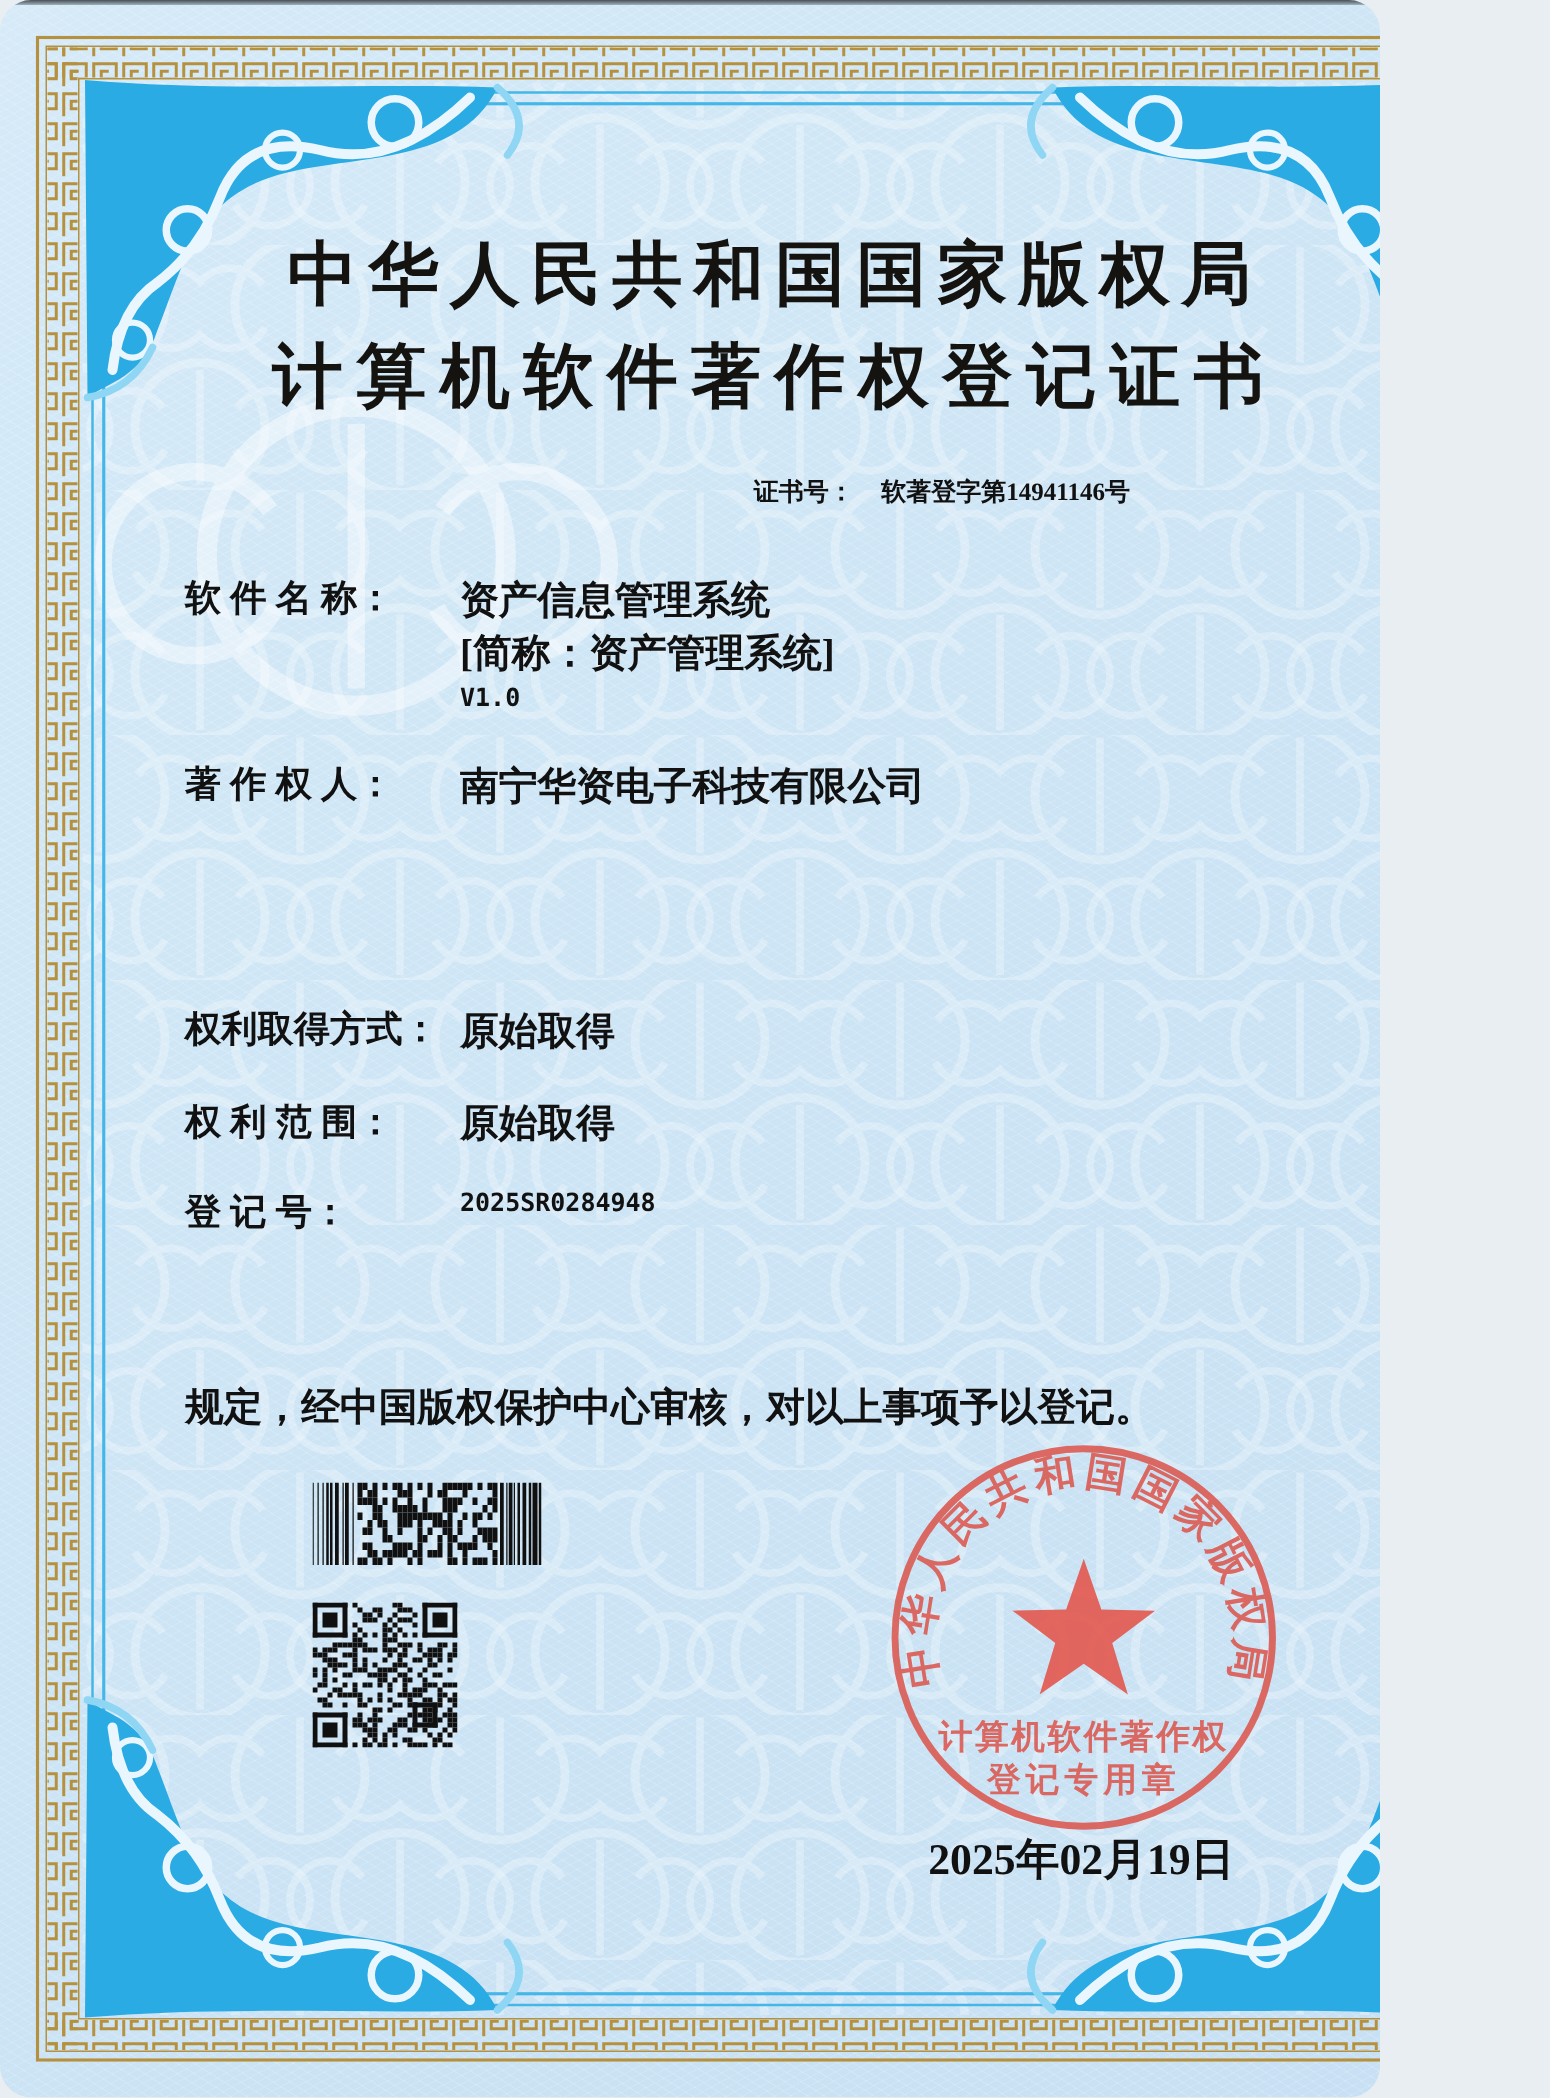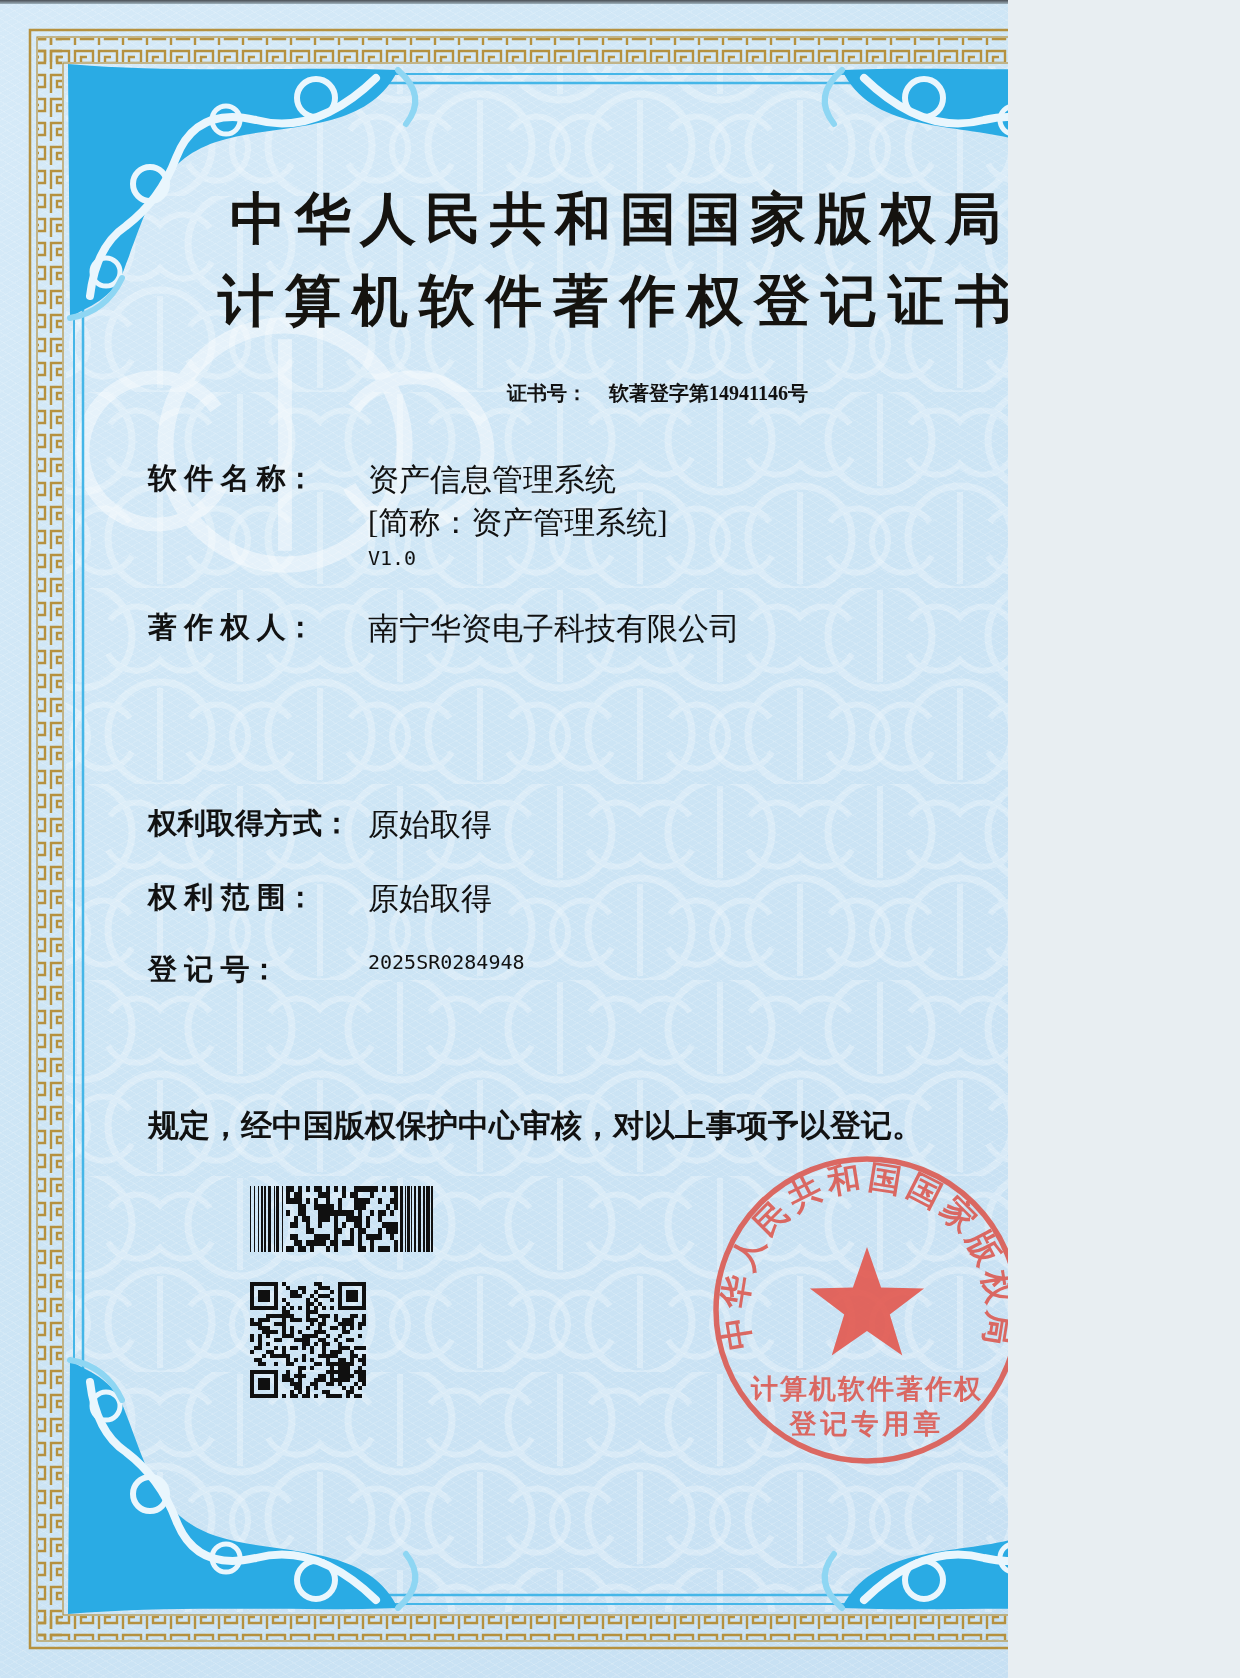--- a/index.html
+++ b/index.html
@@ -1,40 +1,41 @@
 <!DOCTYPE html>
 <html><head>
 <meta charset="utf-8">
 <style>
   html,body{margin:0;padding:0;background:#e8eef2;}
   .page{
-    position:relative;width:1008px;height:1678px;overflow:hidden;
+    position:relative;width:1104px;height:1678px;overflow:hidden;
     background:linear-gradient(135deg,#d6eaf8 0%,#cde5f5 45%,#c7e0f3 100%);
     font-family:"Liberation Serif","DejaVu Serif",serif;
     color:#111;
+    border-radius:25px;
   }
   
   .page::after{
     content:"";position:absolute;inset:0;pointer-events:none;
     background:
       repeating-linear-gradient(32deg, rgba(255,255,255,.14) 0 1px, rgba(255,255,255,0) 1px 7px),
       repeating-linear-gradient(-28deg, rgba(255,255,255,.12) 0 1px, rgba(255,255,255,0) 1px 6px);
   }
   .scan-edge{position:absolute;top:0;left:0;width:100%;height:4px;
     background:linear-gradient(#4a4f55,#9fb2bd);z-index:5;}
   .bg-svg{position:absolute;top:0;left:0;z-index:1;}
   .txt{position:absolute;z-index:3;white-space:nowrap;}
   .title{left:0;width:1240px;text-align:center;font-weight:bold;
     font-size:56px;letter-spacing:9px;color:#15130f;}
   .title1{top:182px;}
   .title2{top:264px;letter-spacing:11px;}
   .certno{top:380px;right:200px;font-size:20px;font-weight:bold;}
   .certno .lbl{margin-right:22px;}
   .flabel{left:148px;font-size:29px;font-weight:bold;}
-  .fvalue{left:368px;font-size:31px;font-weight:normal;}
+  .fvalue{left:368px;font-size:31px;font-weight:bold;}
   .mono{font-family:"DejaVu Sans Mono","Liberation Mono",monospace;font-size:20px;}
   .r1{top:459px}.r2{top:502px}.r3{top:546px}.r4{top:608px}
   .r5{top:804px}.r6{top:878px}.r7{top:950px}
   .para{position:absolute;left:148px;width:960px;z-index:3;
     font-size:31px;font-weight:bold;line-height:40px;white-space:nowrap;}
   .p1{top:1036px;padding-left:66px;}
   .p2{top:1106px;}
   .date{position:absolute;top:1464px;left:700px;width:330px;text-align:center;
     font-size:35px;font-weight:bold;z-index:4;}
   .seal{position:absolute;left:695px;top:1145px;z-index:4;opacity:.88;}
@@ -607,13 +608,14 @@
     <circle cx="172" cy="165" r="151" fill="none" stroke="#dc574e" stroke-width="5.5"></circle>
     <path id="ringPath" d="M58.3,206.4 A121,121 0 1 1 285.7,206.4" fill="none"></path>
     <text font-size="33" font-weight="bold" fill="#dc574e" letter-spacing="5" font-family="Liberation Serif, DejaVu Serif, serif">
       <textPath href="#ringPath" startOffset="50%" text-anchor="middle">中华人民共和国国家版权局</textPath>
     </text>
     <polygon fill="#e4544a" points="172,102 186.1,142.6 229.1,143.5 194.8,169.4 207.3,210.5 172,186 136.7,210.5 149.2,169.4 114.9,143.5 157.9,142.6"></polygon>
     <text x="172" y="253" text-anchor="middle" font-size="27" font-weight="bold" fill="#dc574e" letter-spacing="2" font-family="Liberation Serif, DejaVu Serif, serif">计算机软件著作权</text>
     <text x="172" y="288" text-anchor="middle" font-size="27" font-weight="bold" fill="#dc574e" letter-spacing="4" font-family="Liberation Serif, DejaVu Serif, serif">登记专用章</text>
   </svg>
 
+  <div class="date">2025年02月19日</div>
 </div>
 
 </body></html>

